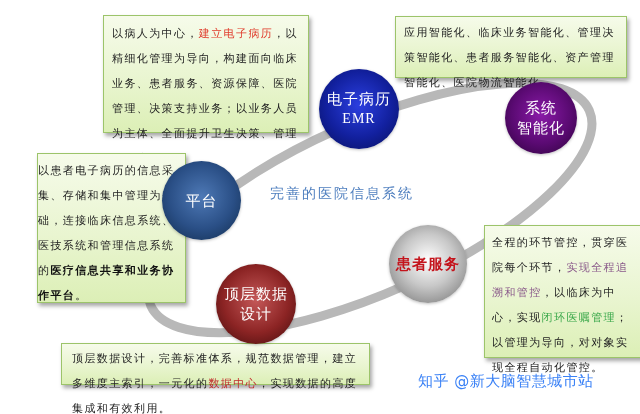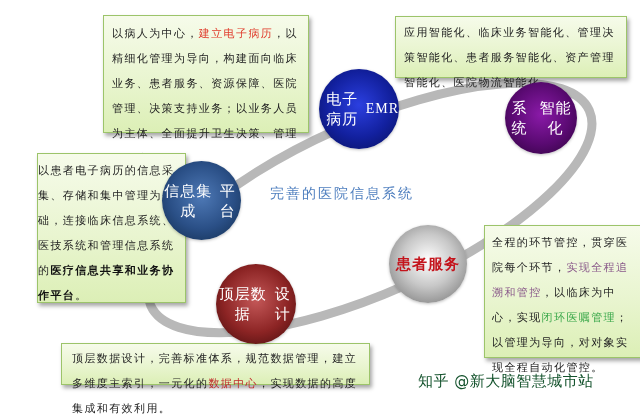--- a/index.html
+++ b/index.html
@@ -28,21 +28,21 @@
   .box .bold { font-weight:bold; color:#111; }
 
   #box-emr { left:103px; top:15px; width:206px; height:118px; padding:5px 8px; }
   #box-smart { left:395px; top:16px; width:232px; height:62px; padding:3px 8px; }
   #box-integration { left:37px; top:153px; width:149px; height:150px; padding:4px 0; }
   #box-closedloop { left:484px; top:225px; width:164px; height:133px; padding:4px 7px; }
   #box-toplevel { left:61px; top:343px; width:309px; height:42px; padding:2px 10px; }
 
   .sphere {
     position:absolute; border-radius:50%;
-    display:flex; flex-direction:row; align-items:center; justify-content:center;
+    display:flex; flex-direction:column; align-items:center; justify-content:center;
     color:#fff; text-align:center;
     font-size:15px; line-height:20px; letter-spacing:1px;
     box-shadow:0 1px 3px rgba(0,0,0,0.25);
   }
   #sphere-emr {
     left:319px; top:69px; width:80px; height:80px;
     background:radial-gradient(circle at 50% 45%, #2b3fe0 0%, #12209e 55%, #070f58 100%);
   }
   #sphere-smart {
     left:505px; top:82px; width:72px; height:72px;
@@ -63,21 +63,21 @@
   }
   .sphere .en { font-family:"Liberation Serif", serif; font-size:14px; }
 
   #center-title {
     position:absolute; left:270px; top:185px;
     color:#4f7fbf; font-size:14px; letter-spacing:2px;
     font-family:"DejaVu Sans", "Liberation Sans", sans-serif;
   }
   #watermark {
     position:absolute; left:418px; top:372px;
-    color:#14532d; font-size:15px; letter-spacing:0.5px;
+    color:#3b82f6; font-size:15px; letter-spacing:0.5px;
     font-family:"DejaVu Sans", "Liberation Sans", sans-serif;
   }
 </style>
 </head>
 <body>
 
 <svg class="track" viewBox="0 0 640 414">
   <ellipse cx="370" cy="208" rx="240" ry="85" transform="rotate(-24 370 208)" fill="none" stroke="#b8b8b8" stroke-width="9"></ellipse>
 </svg>
 
@@ -93,21 +93,20 @@
 
 <div class="sphere" id="sphere-emr">
   <span>电子病历</span>
   <span class="en">EMR</span>
 </div>
 <div class="sphere" id="sphere-smart">
   <span>系统</span>
   <span>智能化</span>
 </div>
 <div class="sphere" id="sphere-integration">
-  <span>信息集成</span>
   <span>平台</span>
 </div>
 <div class="sphere" id="sphere-closedloop">
   <span>患者服务</span>
 </div>
 <div class="sphere" id="sphere-toplevel">
   <span>顶层数据</span>
   <span>设计</span>
 </div>
 

